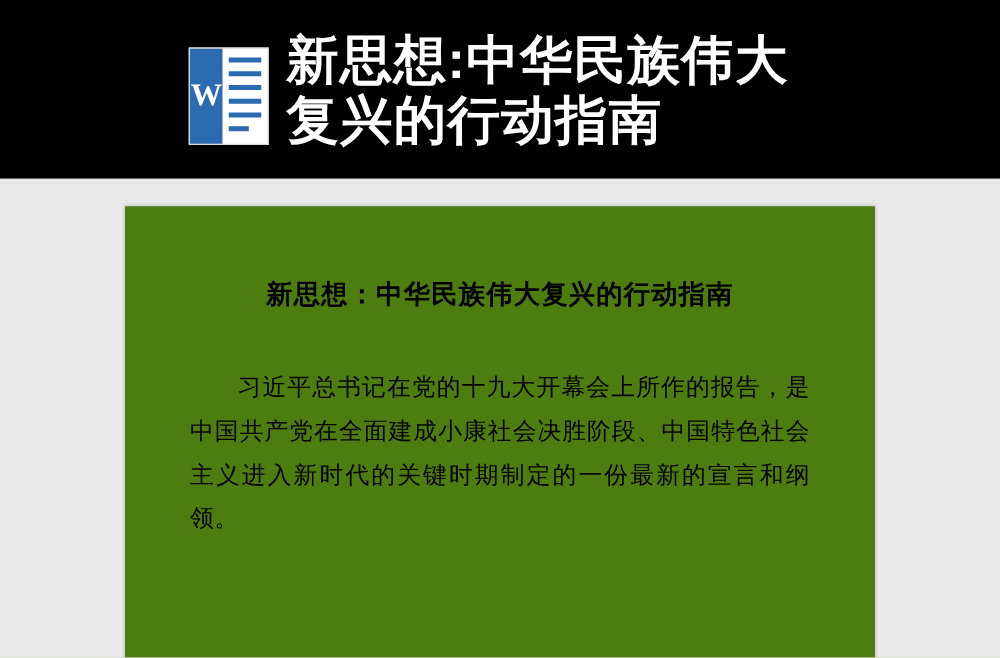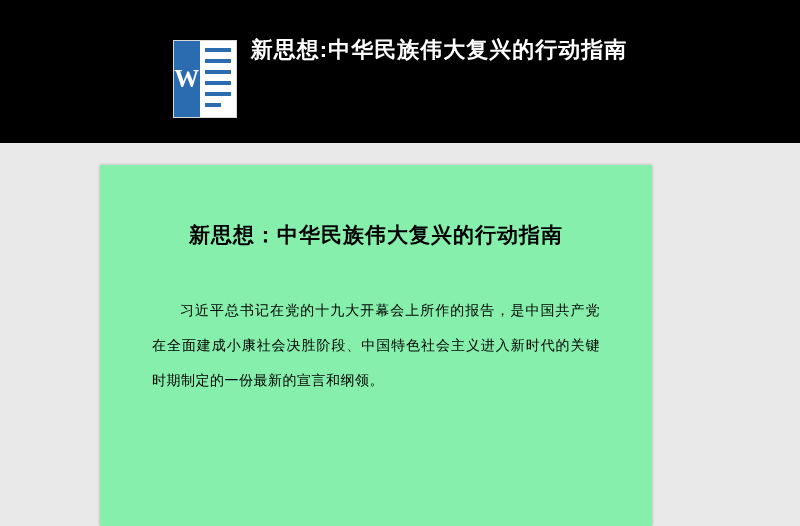--- a/index.html
+++ b/index.html
@@ -66,59 +66,59 @@
   .word-icon .wi-right i {
     display: block;
     height: 4px;
     background: #2b6cb0;
     margin-bottom: 3px;
   }
   .word-icon .wi-right i.short { width: 62%; }
 
   .header-title {
     color: #ffffff;
-    font-size: 22px;
+    font-size: 42px;
     line-height: 48px;
     font-weight: bold;
     letter-spacing: 1px;
     max-width: 420px;
     font-family: "Liberation Sans", sans-serif;
   }
 
   
   .doc-area {
     position: relative;
     height: 383px;
     background: #e9e9e9;
     overflow: hidden;
   }
   .sheet {
     position: absolute;
     left: 100px;
     top: 22px;
-    width: 552px;
+    width: 600px;
     min-height: 361px;
-    background: #86efac;
+    background: #4d7c0f;
     box-shadow: 0 0 3px rgba(0,0,0,0.25);
     padding: 40px 52px 0 52px;
     box-sizing: border-box;
   }
   .doc-title {
     font-family: "Liberation Serif", serif;
     font-size: 21px;
     font-weight: bold;
     color: #000000;
     text-align: center;
     letter-spacing: 1px;
     margin-top: 16px;
     margin-bottom: 44px;
   }
   .doc-p {
     font-family: "Liberation Serif", serif;
-    font-size: 14px;
+    font-size: 19px;
     line-height: 35px;
     color: #000000;
     text-align: justify;
     text-indent: 2em;
     margin: 0;
     letter-spacing: 0.5px;
   }
 </style>
 </head>
 <body>

